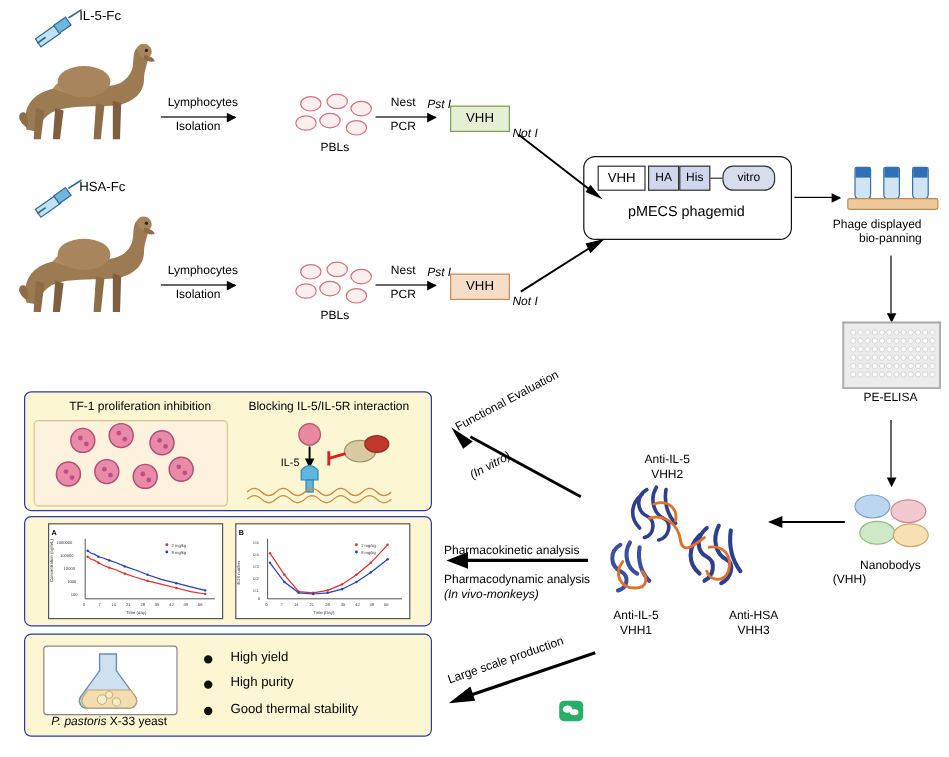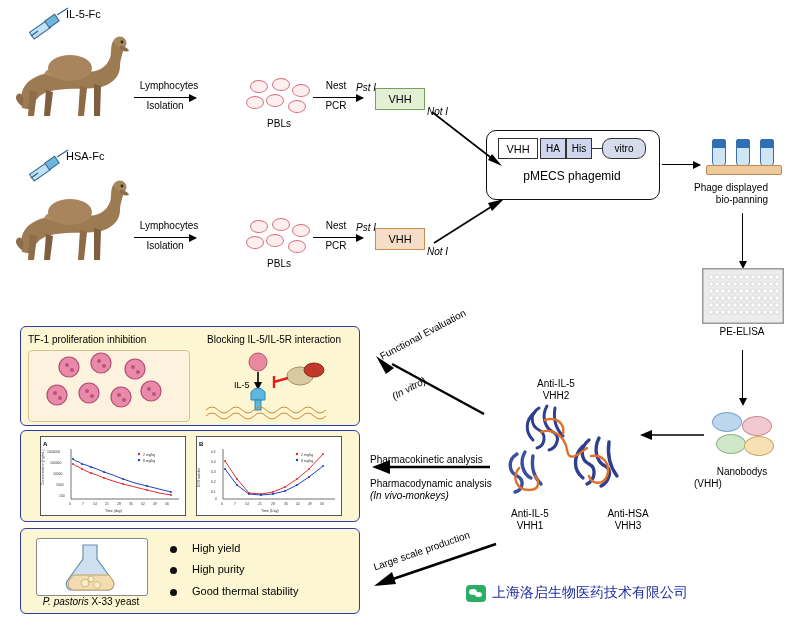--- a/index.html
+++ b/index.html
@@ -307,21 +307,21 @@
     <path d="M50 22 C62 18 70 26 68 36"></path>
   </g>
 </svg>
 
 <div class="abs lbl" style="left:494px;top:508px;width:72px;text-align:center;font-size:10px;">Anti-IL-5</div>
 <div class="abs lbl" style="left:494px;top:520px;width:72px;text-align:center;font-size:10px;">VHH1</div>
 <div class="abs lbl" style="left:592px;top:508px;width:72px;text-align:center;font-size:10px;">Anti-HSA</div>
 <div class="abs lbl" style="left:592px;top:520px;width:72px;text-align:center;font-size:10px;">VHH3</div>
 
 <div class="panel" style="left:20px;top:326px;width:340px;height:100px;"></div>
-<div class="abs lbl" style="left:28px;top:334px;width:160px;text-align:left;font-size:10px;">TF-1 proliferation inhibition</div>
+<div class="abs lbl" style="left:16px;top:334px;width:160px;text-align:right;font-size:10px;">TF-1 proliferation inhibition</div>
 <div class="abs lbl" style="left:196px;top:334px;width:156px;text-align:center;font-size:10px;">Blocking IL-5/IL-5R interaction</div>
 
 <div class="abs" style="left:28px;top:350px;width:160px;height:70px;background:#fdf2dd;border:1px solid #d8c48a;border-radius:4px;">
   <svg width="158" height="68" viewBox="0 0 158 68">
     <g>
       <circle cx="40" cy="16" r="10" fill="#e88aa8" stroke="#b24b75" stroke-width="1.2"></circle>
       <circle cx="72" cy="12" r="10" fill="#e88aa8" stroke="#b24b75" stroke-width="1.2"></circle>
       <circle cx="106" cy="18" r="10" fill="#e88aa8" stroke="#b24b75" stroke-width="1.2"></circle>
       <circle cx="28" cy="44" r="10" fill="#e88aa8" stroke="#b24b75" stroke-width="1.2"></circle>
       <circle cx="60" cy="42" r="10" fill="#e88aa8" stroke="#b24b75" stroke-width="1.2"></circle>
@@ -518,14 +518,13 @@
 <div class="abs lbl" style="left:192px;top:585px;font-size:11px;">Good thermal stability</div>
 
 <svg class="abs" style="left:366px;top:534px;" width="136" height="58">
   <line x1="130" y1="10" x2="24" y2="46" stroke="#000" stroke-width="2.6"></line>
   <polygon points="8,52 26,38 30,50" fill="#000"></polygon>
 </svg>
 <div class="abs lbl" style="left:372px;top:562px;font-size:10px;transform:rotate(-19deg);transform-origin:left top;">Large scale production</div>
 
 <div class="wx" style="left:466px;top:584px;">
   <span class="wx-badge"></span>
-  <span style="font-size:14px;color:#1f2d9b;font-family:'Liberation Sans',sans-serif;">上海洛启生物医药技术有限公司</span>
 </div>
 
 </body></html>

